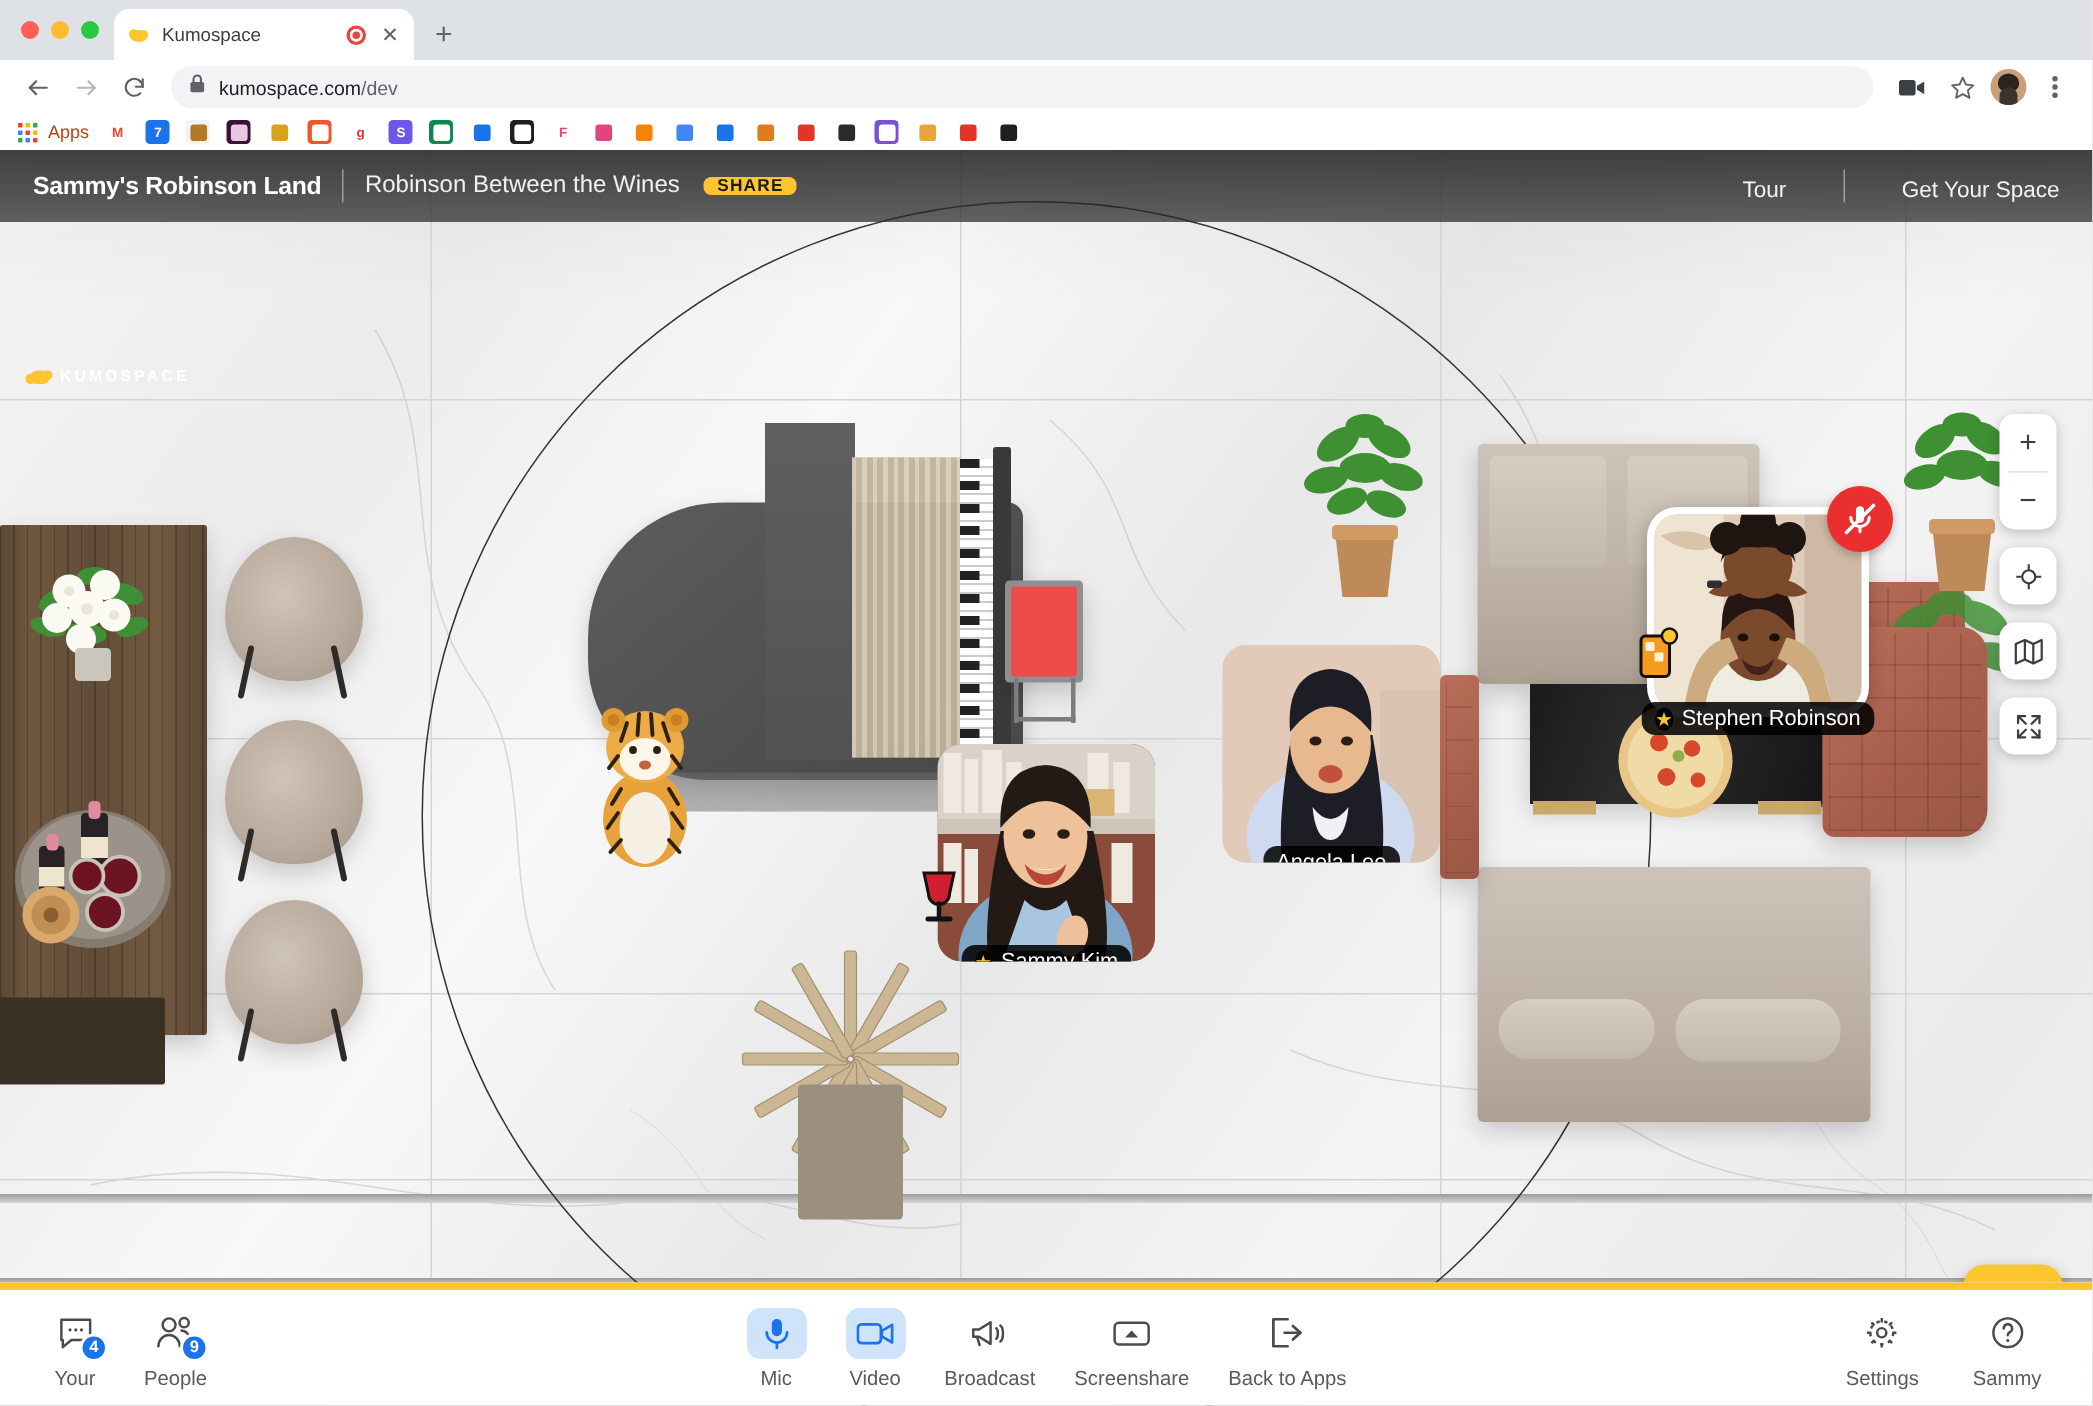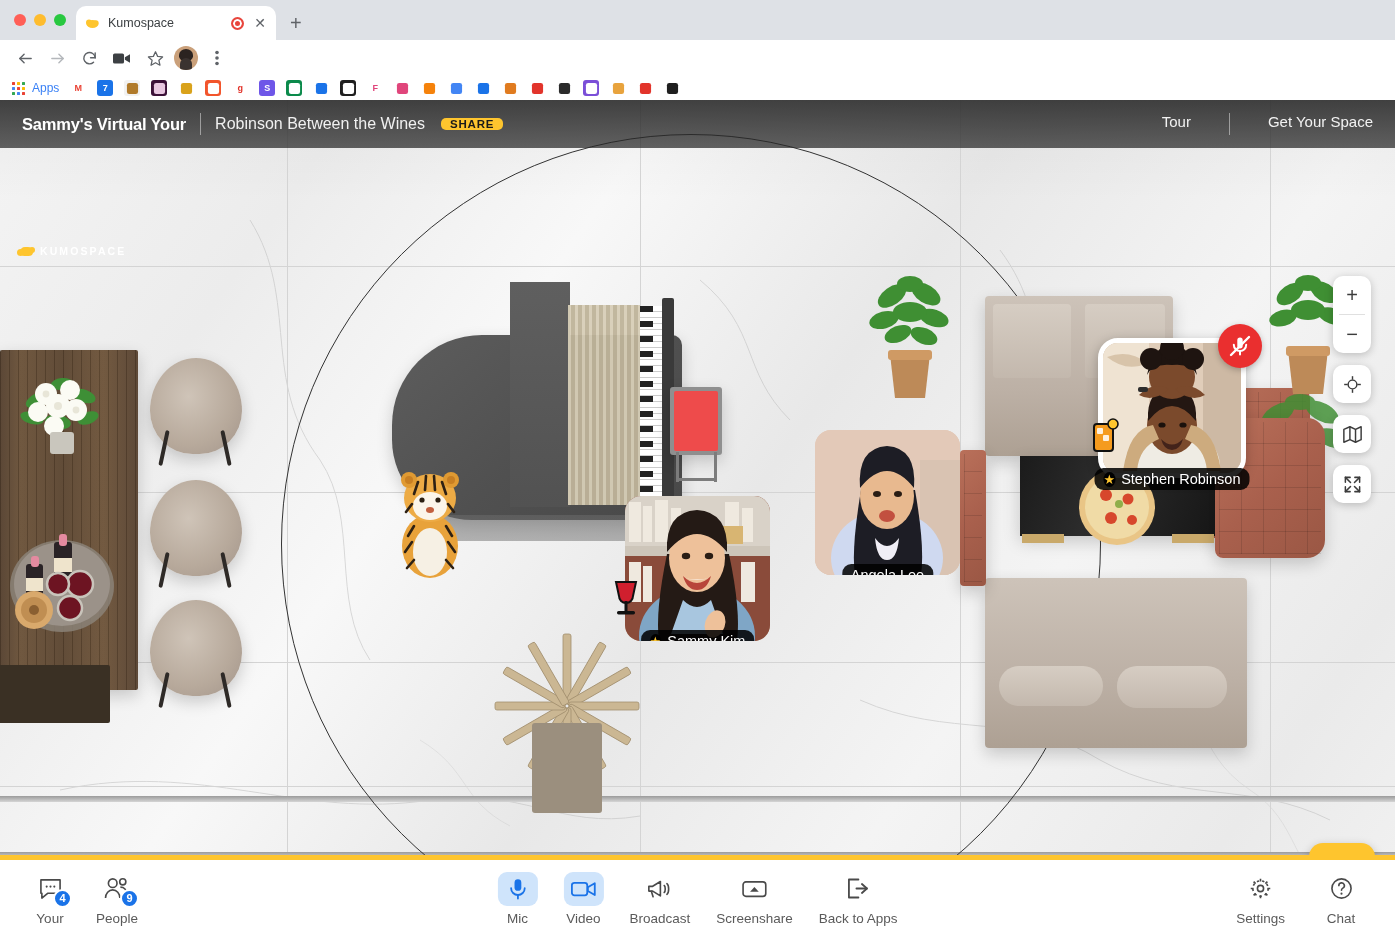--- a/index.html
+++ b/index.html
@@ -46,21 +46,21 @@
   .avatar-btn { width:24px; height:24px; border-radius:50%; overflow:hidden; background:#caa07a; position:relative; }
   .avatar-btn::after{ content:""; position:absolute; left:5px; top:3px; width:14px; height:12px; border-radius:50% 50% 40% 40%; background:#2b2320;}
   .avatar-btn::before{ content:""; position:absolute; left:6px; top:12px; width:12px; height:14px; border-radius:6px 6px 0 0; background:#3b3330; z-index:1;}
 
   .bookmarks { height:24px; background:#fff; display:flex; align-items:center; padding:0 12px; gap:11px; }
   .apps-grid { display:grid; grid-template-columns:repeat(3,3px); grid-template-rows:repeat(3,3px); gap:2px; }
   .apps-grid i { background:#4285f4; border-radius:.5px; display:block; width:3px; height:3px;}
   .apps-grid i:nth-child(1),.apps-grid i:nth-child(5),.apps-grid i:nth-child(9){background:#ea4335;}
   .apps-grid i:nth-child(2),.apps-grid i:nth-child(6){background:#fbbc05;}
   .apps-grid i:nth-child(3),.apps-grid i:nth-child(7){background:#34a853;}
-  .apps-label { font-size:12px; color:#3b82f6; margin-left:-4px; }
+  .apps-label { font-size:12px; color:#c2410c; margin-left:-4px; }
   .bm { width:16px; height:16px; border-radius:3px; display:flex; align-items:center; justify-content:center; font-size:9px; font-weight:bold; color:#fff; overflow:hidden; }
 
   
   .app { position:relative; width:1395px; height:837px; overflow:hidden; background:#e9e9e9; }
 
   
   .floor { position:absolute; inset:0;
     background:
       linear-gradient(180deg, rgba(0,0,0,.04), rgba(0,0,0,0) 12%),
       linear-gradient(125deg,#f4f4f4 0%,#ececec 18%,#f8f8f8 34%,#e8e8e8 52%,#f4f4f4 70%,#eaeaea 88%,#f2f2f2 100%);
@@ -88,21 +88,21 @@
     background:linear-gradient(180deg, rgba(40,40,40,.88), rgba(40,40,40,.72));
     display:flex; align-items:center; padding:0 22px; z-index:30;
   }
   .space-name { font-size:16.5px; font-weight:bold; color:#fff; letter-spacing:-.2px; }
   .vdiv { width:1px; height:22px; background:rgba(255,255,255,.45); margin:0 14px; }
   .room-name { font-size:16px; color:#f0f0f0; }
   .share-btn {
     background:#fec52e; color:#1a1a1a; font-size:11.5px; font-weight:bold;
     letter-spacing:.8px; padding:0 9px; border-radius:5px; margin-left:16px;
   }
-  .topbar-right { margin-left:auto; display:flex; align-items:flex-start;gap:24px; }
+  .topbar-right { margin-left:auto; display:flex; align-items:flex-end;gap:24px; }
   .topbar-right a { font-size:15px; color:#f2f2f2; text-decoration:none; }
 
   .brandbar { position:absolute; left:20px; top:145px; display:flex; align-items:center; gap:7px; z-index:29; }
   .brand-cloud { width:13px; height:9px; background:#fec52e; border-radius:6px 6px 5px 5px; position:relative;}
   .brand-cloud::before{content:"";position:absolute;left:-3px;top:2px;width:7px;height:7px;background:#fec52e;border-radius:50%;}
   .brand-cloud::after{content:"";position:absolute;right:-2px;top:0px;width:6px;height:6px;background:#fec52e;border-radius:50%;}
   .brand-txt { font-size:10.5px; color:#fff; letter-spacing:2.1px; font-weight:600; }
 
   
   .obj { position:absolute; }
@@ -225,20 +225,29 @@
           <polyline points="14,6 20,12 14,18"></polyline>
         </svg>
     </div>
     <div class="tbtn">
       <svg width="17" height="17" viewBox="0 0 24 24" fill="none" stroke="#5f6368" stroke-width="2" stroke-linecap="round">
           <path d="M20 11a8 8 0 1 0-2.3 6.2"></path>
           <polyline points="20,4 20,11 13.5,11"></polyline>
         </svg>
     </div>
 
+    <div class="omnibox">
+      <span>
+        <svg width="11" height="13" viewBox="0 0 12 14">
+            <rect x="1" y="6" width="10" height="7.5" rx="1.4" fill="#5f6368"></rect>
+            <path d="M3.3 6V4a2.7 2.7 0 0 1 5.4 0v2" fill="none" stroke="#5f6368" stroke-width="1.5"></path>
+          </svg>
+      </span>
+      <span class="omni-url"><span>kumospace.com</span><span class="path">/dev</span></span>
+    </div>
 
     <div class="tb-right">
       <div class="tbtn">
         <svg width="17" height="13" viewBox="0 0 20 14">
             <rect x="0" y="1" width="13" height="12" rx="2" fill="#3c4043"></rect>
             <path d="M14 5.5 L20 2 L20 12 L14 8.5 Z" fill="#3c4043"></path>
           </svg>
       </div>
       <div class="tbtn">
         <svg width="17" height="17" viewBox="0 0 24 24" fill="none" stroke="#5f6368" stroke-width="1.8" stroke-linejoin="round">
@@ -618,21 +627,21 @@
         <ellipse cx="22" cy="52" rx="17" ry="9" transform="rotate(-12 22 52)"></ellipse>
         <ellipse cx="84" cy="50" rx="17" ry="9" transform="rotate(16 84 50)"></ellipse>
         <ellipse cx="52" cy="44" rx="20" ry="11"></ellipse>
       </g>
     </svg>
   </div>
 
   <div class="obj leather shadowy" style="left:1215px;top:318px;width:110px;height:140px;border-radius:8px 18px 18px 8px"></div>
 
   <div class="topbar">
-    <span class="space-name">Sammy's Virtual Your</span>
+    <span class="space-name">Sammy's Robinson Land</span>
     <span class="vdiv"></span>
     <span class="room-name">Robinson Between the Wines</span>
     <span class="share-btn">SHARE</span>
     <span class="topbar-right">
       <a href="#">Tour</a>
       <span class="vdiv"></span>
       <a href="#">Get Your Space</a>
     </span>
   </div>
 
@@ -912,17 +921,17 @@
           <div class="blabel">Settings</div>
         </div>
         <div class="bitem">
           <div class="bicon">
             <svg width="23" height="23" viewBox="0 0 24 24" fill="none" stroke="currentColor" stroke-width="1.7" stroke-linecap="round">
               <circle cx="12" cy="12" r="10"></circle>
               <path d="M9.2 9a2.9 2.9 0 1 1 4.2 2.6c-.9.5-1.4 1.1-1.4 2.2"></path>
               <circle cx="12" cy="17.4" r="1.1" fill="currentColor" stroke="none"></circle>
             </svg>
           </div>
-          <div class="blabel">Chat</div>
+          <div class="blabel">Sammy</div>
         </div>
       </div>
   </div>
 </div>
 
 </body></html>

